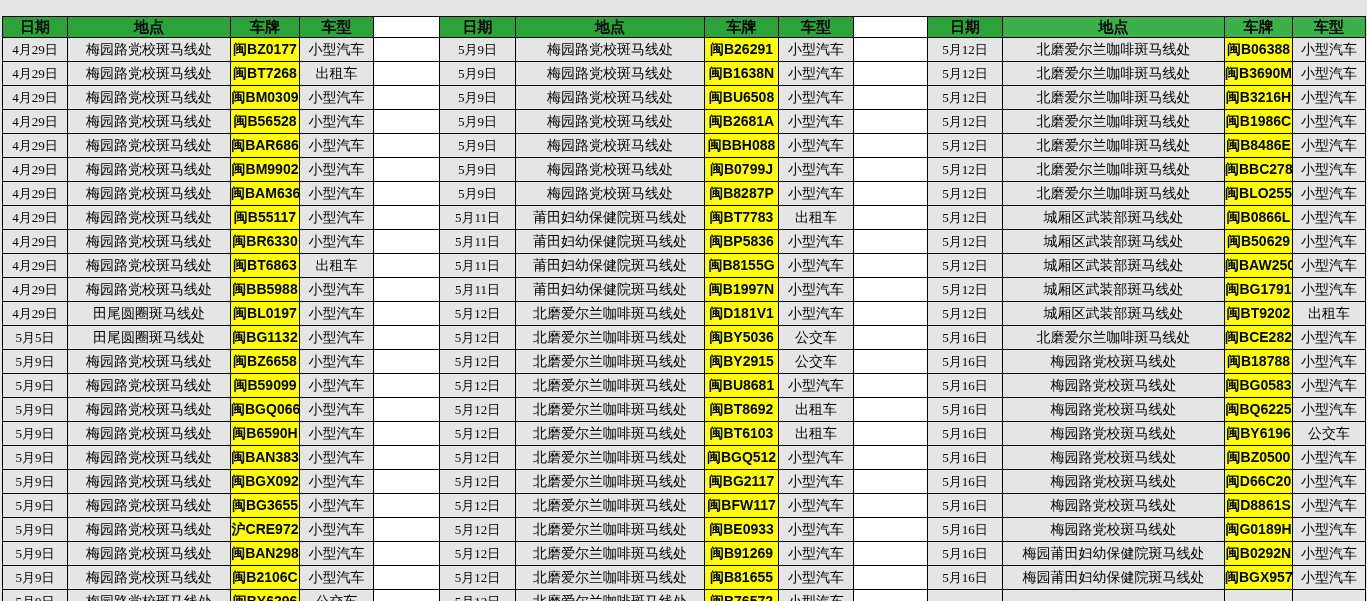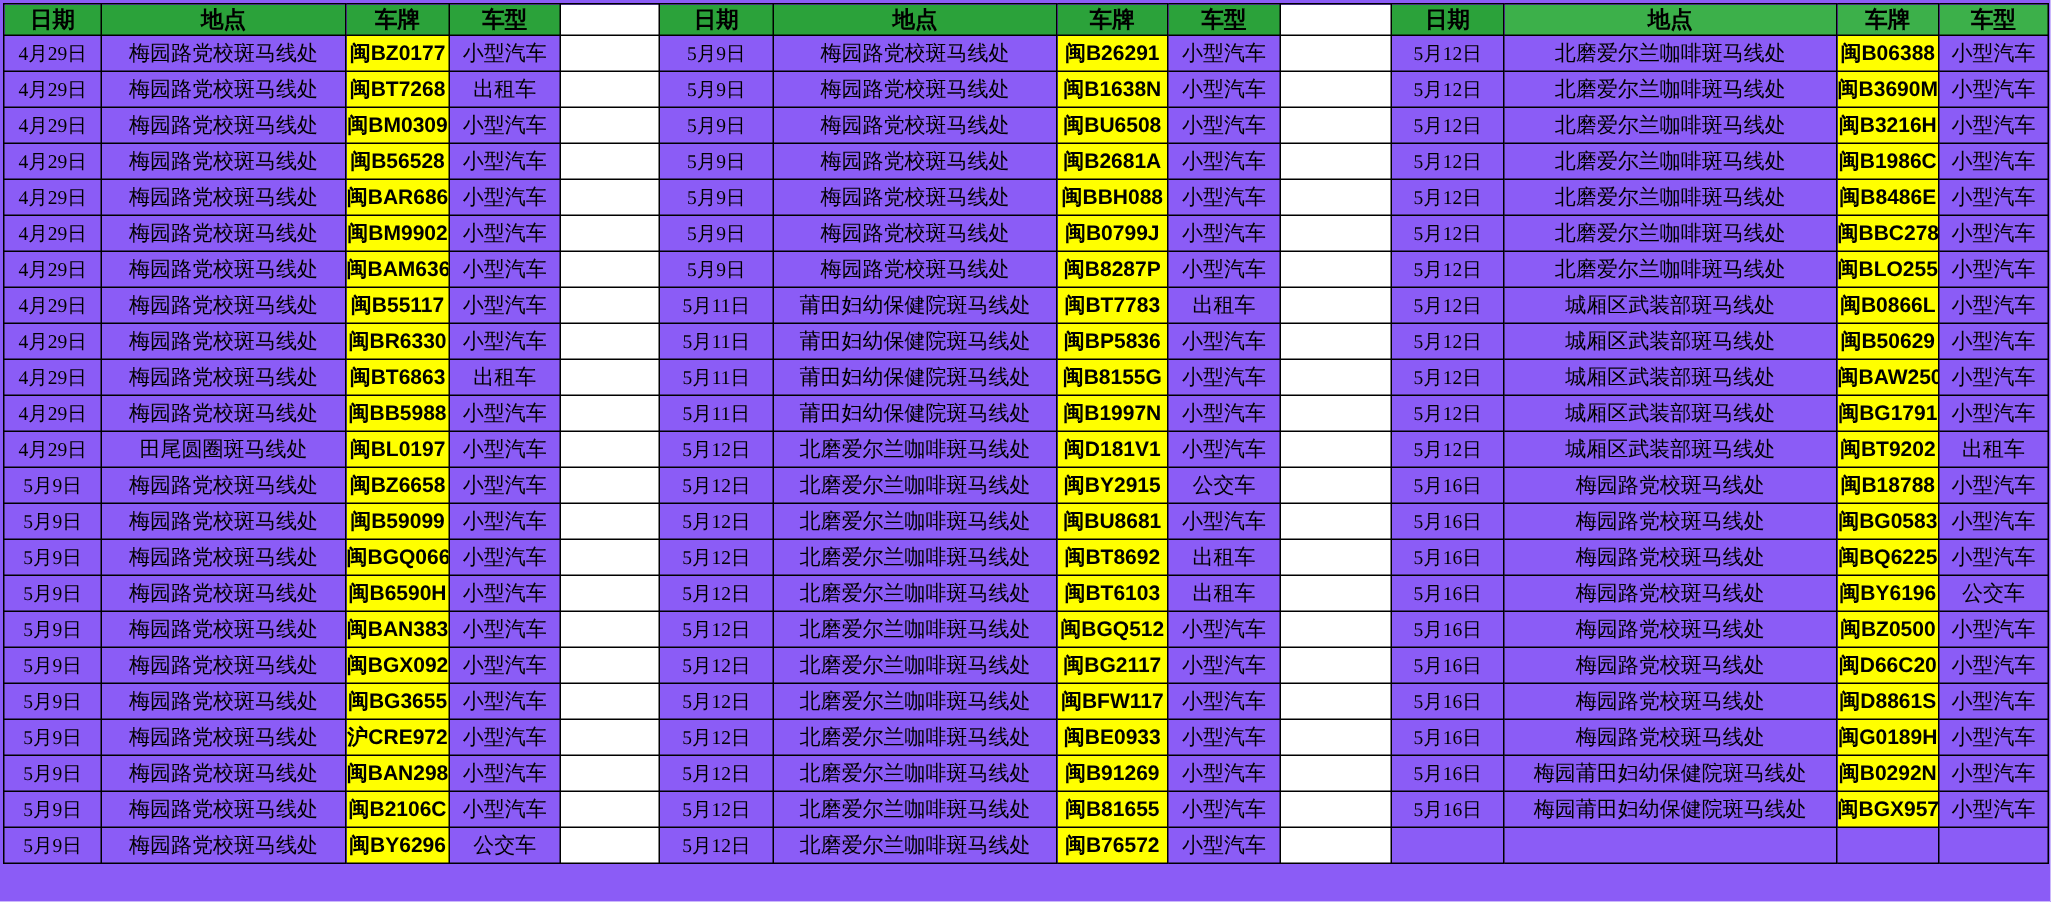--- a/index.html
+++ b/index.html
@@ -1,21 +1,21 @@
 <!DOCTYPE html>
 <html><head>
 <meta charset="utf-8">
 <style>
   html,body{margin:0;padding:0;background:#ffffff;}
   .sheet{
     position:relative;
     width:1367px;height:601px;
-    background:#8b5cf6;
+    background:#e5e5e5;
     box-sizing:border-box;
-    padding:2px 0 0 2px;
+    padding:16px 0 0 2px;
     overflow:hidden;
     font-family:"Liberation Sans","DejaVu Sans",sans-serif;
     color:#000;
   }
   table.grid{
     border-collapse:collapse;
     table-layout:fixed;
     width:1363px;
   }
   table.grid th, table.grid td{
@@ -277,20 +277,36 @@
           <td class="c-loc">北磨爱尔兰咖啡斑马线处</td>
           <td class="c-plate yellow">闽D181V1</td>
           <td class="c-type">小型汽车</td>
           <td class="c-gap"></td>
           <td class="c-date">5月12日</td>
           <td class="c-loc">城厢区武装部斑马线处</td>
           <td class="c-plate yellow">闽BT9202</td>
           <td class="c-type">出租车</td>
         </tr>
         <tr class="row">
+          <td class="c-date">5月5日</td>
+          <td class="c-loc">田尾圆圈斑马线处</td>
+          <td class="c-plate yellow">闽BG1132</td>
+          <td class="c-type">小型汽车</td>
+          <td class="c-gap"></td>
+          <td class="c-date">5月12日</td>
+          <td class="c-loc">北磨爱尔兰咖啡斑马线处</td>
+          <td class="c-plate yellow">闽BY5036</td>
+          <td class="c-type">公交车</td>
+          <td class="c-gap"></td>
+          <td class="c-date">5月16日</td>
+          <td class="c-loc">北磨爱尔兰咖啡斑马线处</td>
+          <td class="c-plate yellow">闽BCE282</td>
+          <td class="c-type">小型汽车</td>
+        </tr>
+        <tr class="row">
           <td class="c-date">5月9日</td>
           <td class="c-loc">梅园路党校斑马线处</td>
           <td class="c-plate yellow">闽BZ6658</td>
           <td class="c-type">小型汽车</td>
           <td class="c-gap"></td>
           <td class="c-date">5月12日</td>
           <td class="c-loc">北磨爱尔兰咖啡斑马线处</td>
           <td class="c-plate yellow">闽BY2915</td>
           <td class="c-type">公交车</td>
           <td class="c-gap"></td>

